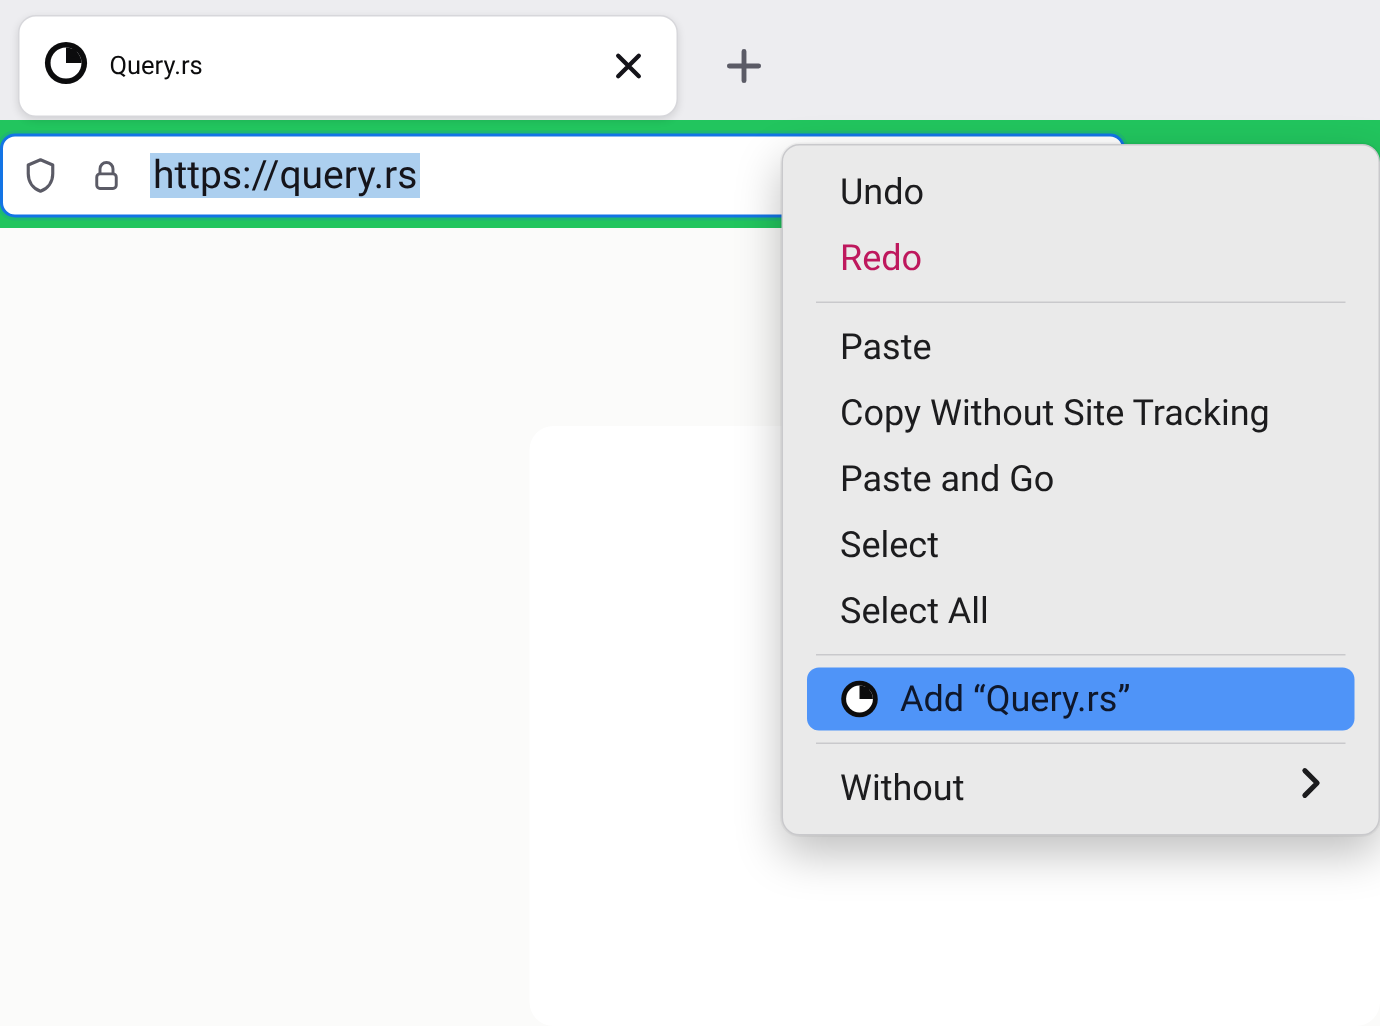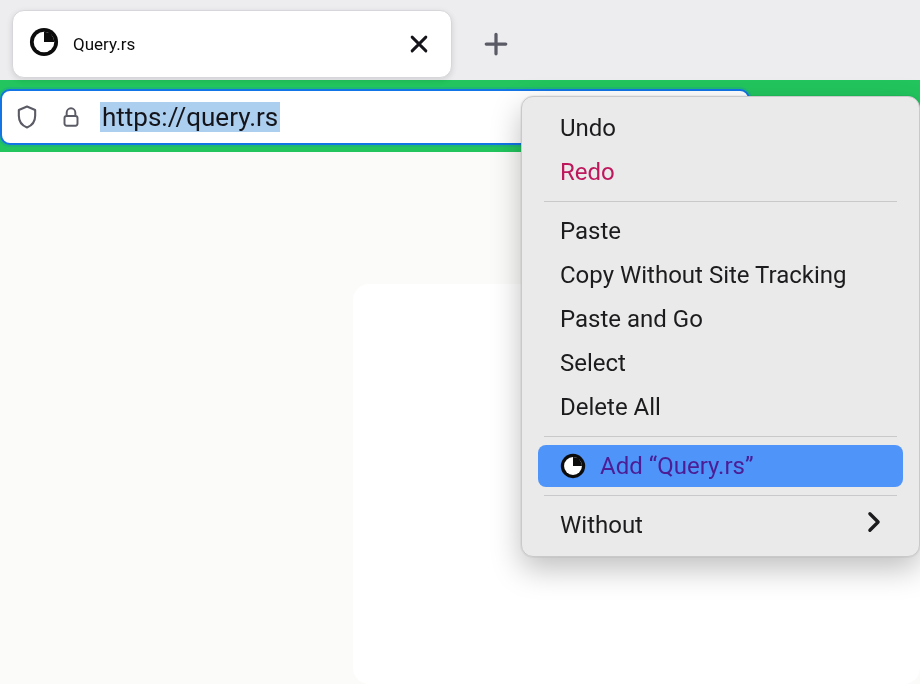--- a/index.html
+++ b/index.html
@@ -156,21 +156,21 @@
       gap: 14px;
     }
 
     .menu-item.disabled {
       color: #be185d;
       cursor: default;
     }
 
     .menu-item.highlighted {
       background: #4f94f8;
-      color: #4c1d95;
+      color: #0f172a;
     }
 
     .menu-separator {
       height: 1px;
       background: #c9c9cc;
       margin: 8px 22px;
     }
 
     .menu-item .submenu-arrow {
       margin-left: auto;
@@ -231,21 +231,21 @@
 </div>
 
 <div class="context-menu">
   <div class="menu-item">Undo</div>
   <div class="menu-item disabled">Redo</div>
   <div class="menu-separator"></div>
   <div class="menu-item">Paste</div>
   <div class="menu-item">Copy Without Site Tracking</div>
   <div class="menu-item">Paste and Go</div>
   <div class="menu-item">Select</div>
-  <div class="menu-item">Delete All</div>
+  <div class="menu-item">Select All</div>
   <div class="menu-separator"></div>
   <div class="menu-item highlighted">
     <span class="menu-favicon">
       <svg viewBox="0 0 32 32" width="26" height="26">
         <circle cx="16" cy="16" r="15" fill="#0c0c0d"></circle>
         <circle cx="16" cy="16" r="11" fill="#ffffff"></circle>
         <path d="M16 5 A11 11 0 0 1 27 16 L16 16 Z" fill="#0c0c0d"></path>
         <circle cx="21" cy="9" r="3" fill="#0c0c0d"></circle>
       </svg>
     </span>

